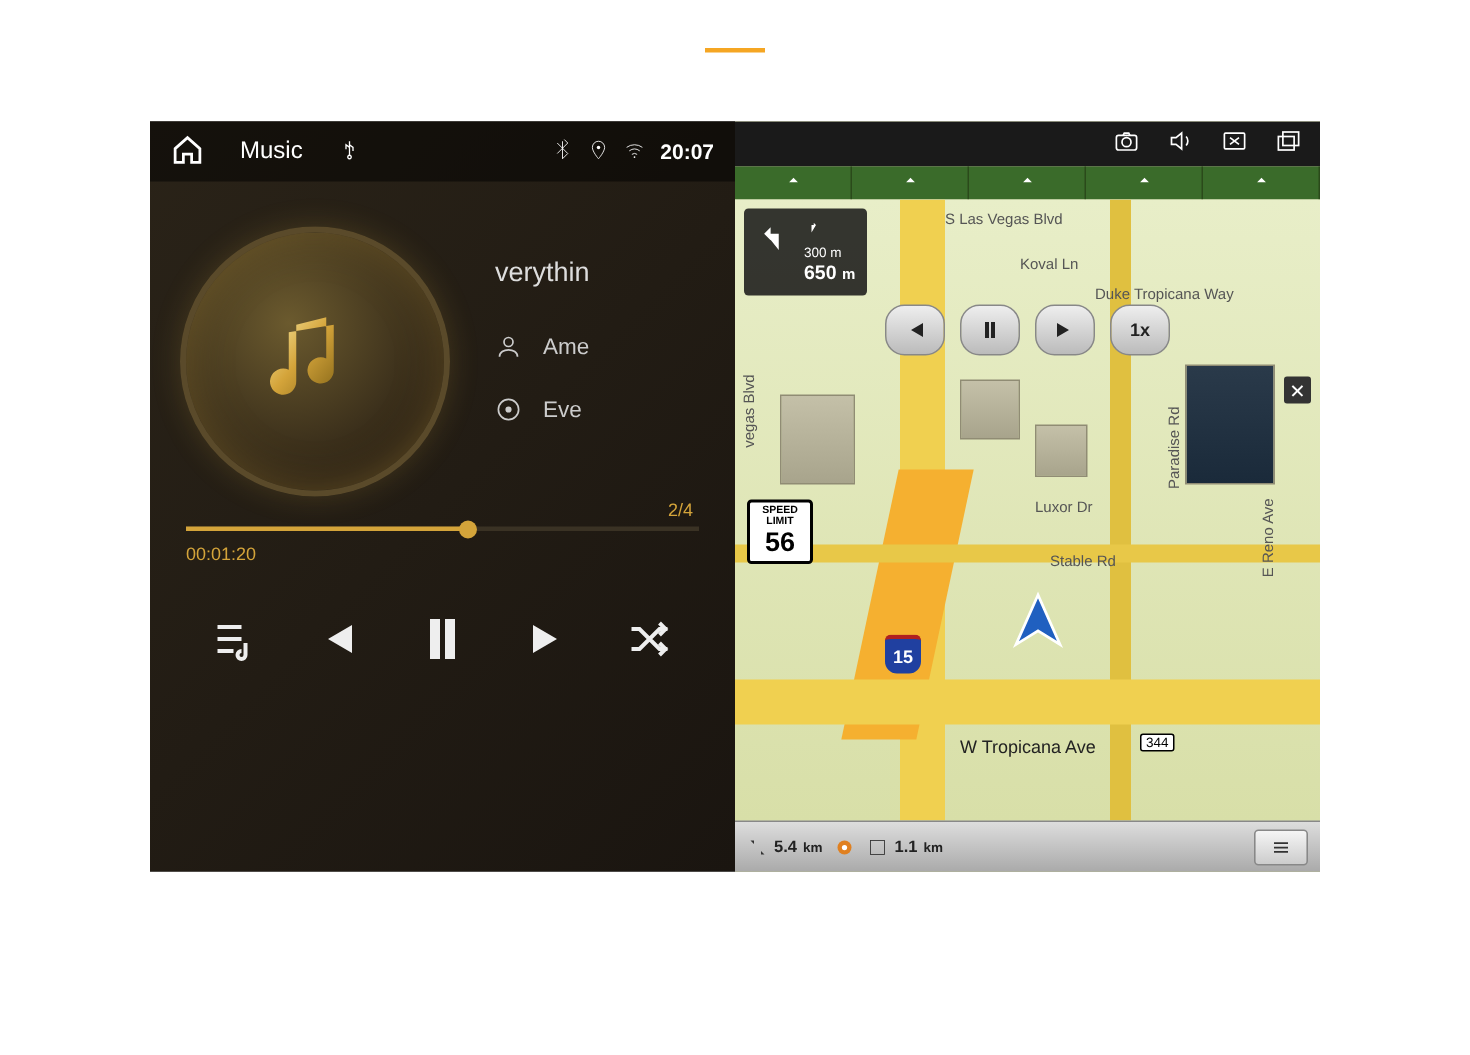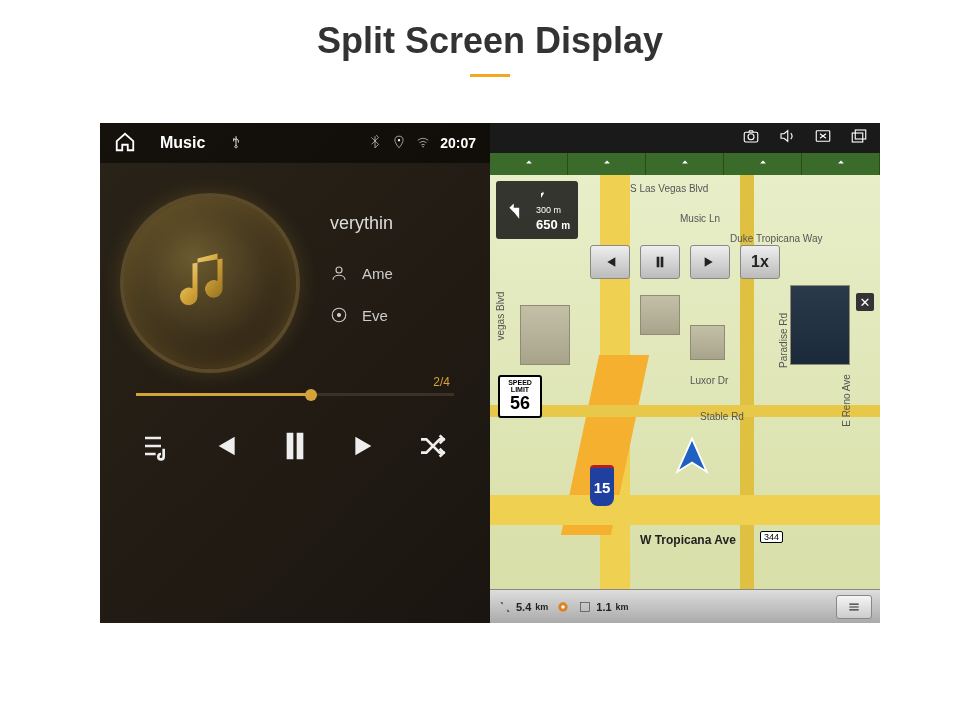--- a/index.html
+++ b/index.html
@@ -5,34 +5,34 @@
   * { margin: 0; padding: 0; box-sizing: border-box; font-family: Arial, sans-serif; }
   body { width: 980px; height: 703px; background: #fff; overflow: hidden; }
   .header { text-align: center; padding: 20px 0 10px; }
   .title { font-size: 36px; font-weight: bold; color: #333; }
   .title-underline { width: 40px; height: 3px; background: #f5a623; margin: 12px auto 16px; }
   .subtitle { font-size: 16px; color: #888; line-height: 1.5; max-width: 880px; margin: 0 auto; }
   .device { position: relative; width: 780px; height: 500px; margin: 20px auto 0; background: #000; display: flex; }
   .left-panel { width: 50%; background: linear-gradient(135deg,#2a2318,#1a1510); position: relative; color: #fff; }
   .status-bar { height: 40px; display: flex; align-items: center; padding: 0 14px; background: rgba(0,0,0,.5); font-size: 14px; }
   .home-icon svg { width: 22px; height: 22px; fill: #fff; }
-  .status-title { margin-left: 24px; font-size: 16px; font-weight: bold; }
+  .status-title { margin-left: 24px; font-size: 16px; font-weight: normal; }
   .usb-icon { margin-left: 24px; }
   .usb-icon svg { width: 14px; height: 18px; fill: #fff; }
   .status-right { margin-left: auto; display: flex; align-items: center; gap: 10px; text-align: center; }
   .status-right svg { width: 14px; height: 14px; fill: #fff; }
   .clock { font-size: 14px; font-weight: bold; }
   .music-body { display: flex; padding: 30px 20px 0; }
   .album-art { width: 180px; height: 180px; border-radius: 50%; background: radial-gradient(circle at 40% 35%, #6b5a2e, #2e2416 70%); border: 4px solid #5a4a2a; display: flex; align-items: center; justify-content: center; box-shadow: 0 0 30px rgba(200,160,60,.3) inset, 0 0 20px rgba(200,160,60,.2); }
   .note-icon svg { width: 80px; height: 80px; }
   .track-info { margin-left: 30px; padding-top: 20px; }
   .track-title { font-size: 18px; color: #ddd; margin-bottom: 30px; }
   .track-row { display: flex; align-items: center; margin-bottom: 24px; color: #ccc; font-size: 15px; }
   .track-row svg { width: 18px; height: 18px; margin-right: 14px; fill: none; stroke: #ccc; stroke-width: 1.5; }
-  .progress-wrap { padding: 20px 36px 0; }
+  .progress-wrap { padding: 20px 24px 0; }
   .progress-bar { position: relative; height: 3px; background: #3a3224; }
   .progress-fill { position: absolute; left: 0; top: 0; height: 100%; width: 55%; background: #d4a43a; }
   .progress-knob { position: absolute; left: 55%; top: 50%; width: 12px; height: 12px; background: #d4a43a; border-radius: 50%; transform: translate(-50%,-50%); }
   .track-count { position: absolute; right: 4px; top: -18px; font-size: 12px; color: #d4a43a; }
   .time-row { display: flex; justify-content: space-between; margin-top: 8px; font-size: 12px; color: #d4a43a; }
   .controls { display: flex; justify-content: space-around; align-items: center; padding: 30px 24px 0; }
   .controls .ctrl svg { width: 32px; height: 32px; fill: #eee; }
   .controls .ctrl.big svg { width: 40px; height: 40px; }
   .right-panel { width: 50%; position: relative; background: #dfe6b8; overflow: hidden; }
   .sys-bar { height: 30px; background: #1a1a1a; display: flex; align-items: center; gap: 18px; padding: 0 12px; justify-content: flex-end; }
@@ -40,46 +40,45 @@
   .green-bar { height: 22px; background: #3a6b2a; display: flex; }
   .green-cell { flex: 1; border-right: 1px solid #2a4a1a; display: flex; align-items: center; justify-content: center; }
   .green-cell svg { width: 14px; height: 14px; fill: #fff; }
   .map-area { position: relative; height: calc(100% - 52px - 34px); background: linear-gradient(#e8eec8,#d8dfa8); overflow: hidden; }
   .road-v { position: absolute; left: 110px; top: 0; width: 30px; height: 100%; background: #f0d050; }
   .road-v2 { position: absolute; left: 250px; top: 0; width: 14px; height: 100%; background: #e0c040; }
   .road-h { position: absolute; left: 0; top: 320px; width: 100%; height: 30px; background: #f0d050; }
   .road-h2 { position: absolute; left: 0; top: 230px; width: 100%; height: 12px; background: #e8c848; }
   .interstate { position: absolute; left: 90px; top: 180px; width: 50px; height: 180px; background: #f5b030; transform: skewX(-12deg); }
   .street-label { position: absolute; font-size: 10px; color: #555; white-space: nowrap; }
-  .turn-box { position: absolute; left: 6px; top: 6px; background: rgba(20,20,20,.85); color: #fff; padding: 6px 8px; border-radius: 3px; display: flex; align-items: center; gap: 6px; }
+  .turn-box { position: absolute; left: 6px; top: 6px; background: rgba(20,20,20,.85); color: #fff; padding: 6px 8px; border-radius: 3px; display: flex; gap: 6px; }
   .turn-box svg { width: 26px; height: 26px; fill: #fff; }
   .turn-dist { font-size: 13px; font-weight: bold; }
   .turn-sub { font-size: 9px; display:block; }
   .nav-controls { position: absolute; left: 50%; top: 70px; transform: translateX(-50%); display: flex; gap: 10px; }
-  .nav-btn { width: 40px; height: 34px; background: linear-gradient(#eee,#bbb); border: 1px solid #888; border-radius: 3px; display: flex; align-items: center; justify-content: center; font-size: 16px; font-weight: bold; color: #222; }
+  .nav-btn { width: 40px; height: 34px; background: linear-gradient(#eee,#bbb); border: 1px solid #888; border-radius: 13px; display: flex; align-items: center; justify-content: center; font-size: 12px; font-weight: bold; color: #222; }
   .nav-btn svg { width: 16px; height: 16px; fill: #222; }
   .speed-limit { position: absolute; left: 8px; top: 200px; width: 44px; background: #fff; border: 2px solid #000; border-radius: 3px; text-align: center; padding: 2px 0; }
   .speed-limit .sl-label { font-size: 7px; font-weight: bold; }
   .speed-limit .sl-val { font-size: 18px; font-weight: bold; }
   .nav-arrow { position: absolute; left: 180px; top: 260px; }
   .nav-arrow svg { width: 44px; height: 44px; }
-  .route-shield { position: absolute; left: 100px; top: 290px; width: 24px; height: 41px; background: #2040a0; border-radius: 4px 4px 8px 8px; color: #fff; font-size: 15px; font-weight: bold; display: flex; align-items: center; justify-content: center; border-top: 3px solid #b02020; }
+  .route-shield { position: absolute; left: 100px; top: 290px; width: 24px; height: 26px; background: #2040a0; border-radius: 4px 4px 8px 8px; color: #fff; font-size: 12px; font-weight: bold; display: flex; align-items: center; justify-content: center; border-top: 3px solid #b02020; }
   .road-tag { position: absolute; background: #fff; border: 1px solid #000; border-radius: 2px; font-size: 9px; padding: 0 3px; }
   .bottom-bar { position: absolute; bottom: 0; left: 0; right: 0; height: 34px; background: linear-gradient(#ddd,#aaa); display: flex; align-items: center; padding: 0 8px; gap: 8px; font-size: 11px; color: #222; border-top: 1px solid #888; }
   .bottom-bar .seg { display: flex; align-items: center; gap: 4px; font-weight: bold; }
   .bottom-bar svg { width: 14px; height: 14px; }
   .bottom-bar .menu-btn { margin-left: auto; width: 36px; height: 24px; background: linear-gradient(#f5f5f5,#ccc); border: 1px solid #888; border-radius: 3px; display: flex; align-items: center; justify-content: center; }
   .close-btn { position: absolute; right: 6px; top: 118px; width: 18px; height: 18px; background: #333; color: #fff; font-size: 13px; display: flex; align-items: center; justify-content: center; border-radius: 2px; }
   .building { position: absolute; background: linear-gradient(#c4c0a8,#a8a48c); border: 1px solid #908c74; }
 </style>
 </head>
 <body>
 
 <div class="header">
-  <div class="title">Split Screen Display</div>
   <div class="title-underline"></div>
 </div>
 
 <div class="device">
 
   <div class="left-panel">
     <div class="status-bar">
       <span class="home-icon">
         <svg viewBox="0 0 24 24">
             <path d="M3 11 12 3l9 8v10h-6v-6h-6v6H3z" fill="none" stroke="#fff" stroke-width="2"></path>
@@ -140,20 +139,24 @@
         </div>
       </div>
     </div>
 
     <div class="progress-wrap">
       <div class="progress-bar">
         <span class="track-count">2/4</span>
         <div class="progress-fill"></div>
         <div class="progress-knob"></div>
       </div>
+      <div class="time-row">
+        <span>00:01:20</span>
+        <span></span>
+      </div>
     </div>
 
     <div class="controls">
       <span class="ctrl"><svg viewBox="0 0 24 24">
             <path d="M3 6h12M3 12h12M3 18h8m6-4v6a2 2 0 1 1-2-2" stroke="#eee" stroke-width="2" fill="none"></path>
           </svg></span>
       <span class="ctrl"><svg viewBox="0 0 24 24">
             <path d="M6 5v14M20 5 8 12l12 7z"></path>
           </svg></span>
       <span class="ctrl big"><svg viewBox="0 0 24 24">
@@ -221,28 +224,28 @@
       <div class="interstate"></div>
       <div class="road-h2"></div>
       <div class="road-h"></div>
 
       <div class="building" style="left:30px;top:130px;width:50px;height:60px"></div>
       <div class="building" style="left:150px;top:120px;width:40px;height:40px"></div>
       <div class="building" style="left:200px;top:150px;width:35px;height:35px"></div>
       <div class="building" style="left:300px;top:110px;width:60px;height:80px;background:linear-gradient(#2a3a4a,#1a2a3a)"></div>
 
       <div class="street-label" style="left:140px;top:8px">S Las Vegas Blvd</div>
-      <div class="street-label" style="left:190px;top:38px">Music Ln</div>
+      <div class="street-label" style="left:190px;top:38px">Koval Ln</div>
       <div class="street-label" style="left:240px;top:58px">Duke Tropicana Way</div>
       <div class="street-label" style="left:200px;top:200px">Luxor Dr</div>
       <div class="street-label" style="left:210px;top:236px">Stable Rd</div>
       <div class="street-label" style="left:330px;top:220px;transform:rotate(-90deg)">E Reno Ave</div>
       <div class="street-label" style="left:266px;top:160px;transform:rotate(-90deg)">Paradise Rd</div>
       <div class="street-label" style="left:10px;top:160px;transform:rotate(-90deg);transform-origin:left">vegas Blvd</div>
-      <div class="street-label" style="left:150px;top:358px;font-size:12px;color:#222;font-weight:bold">W Tropicana Ave</div>
+      <div class="street-label" style="left:150px;top:358px;font-size:12px;color:#222;font-weight:normal">W Tropicana Ave</div>
       <div class="road-tag" style="left:270px;top:356px">344</div>
 
       <div class="turn-box">
         <svg viewBox="0 0 24 24">
             <path d="M14 20V10H6m3-4L5 10l4 4"></path>
           </svg>
         <div>
           <svg viewBox="0 0 24 24" style="width:12px;height:12px;fill:#fff;display:inline">
               <path d="M10 18V8h6m-3-3 3 3-3 3"></path>
             </svg>

